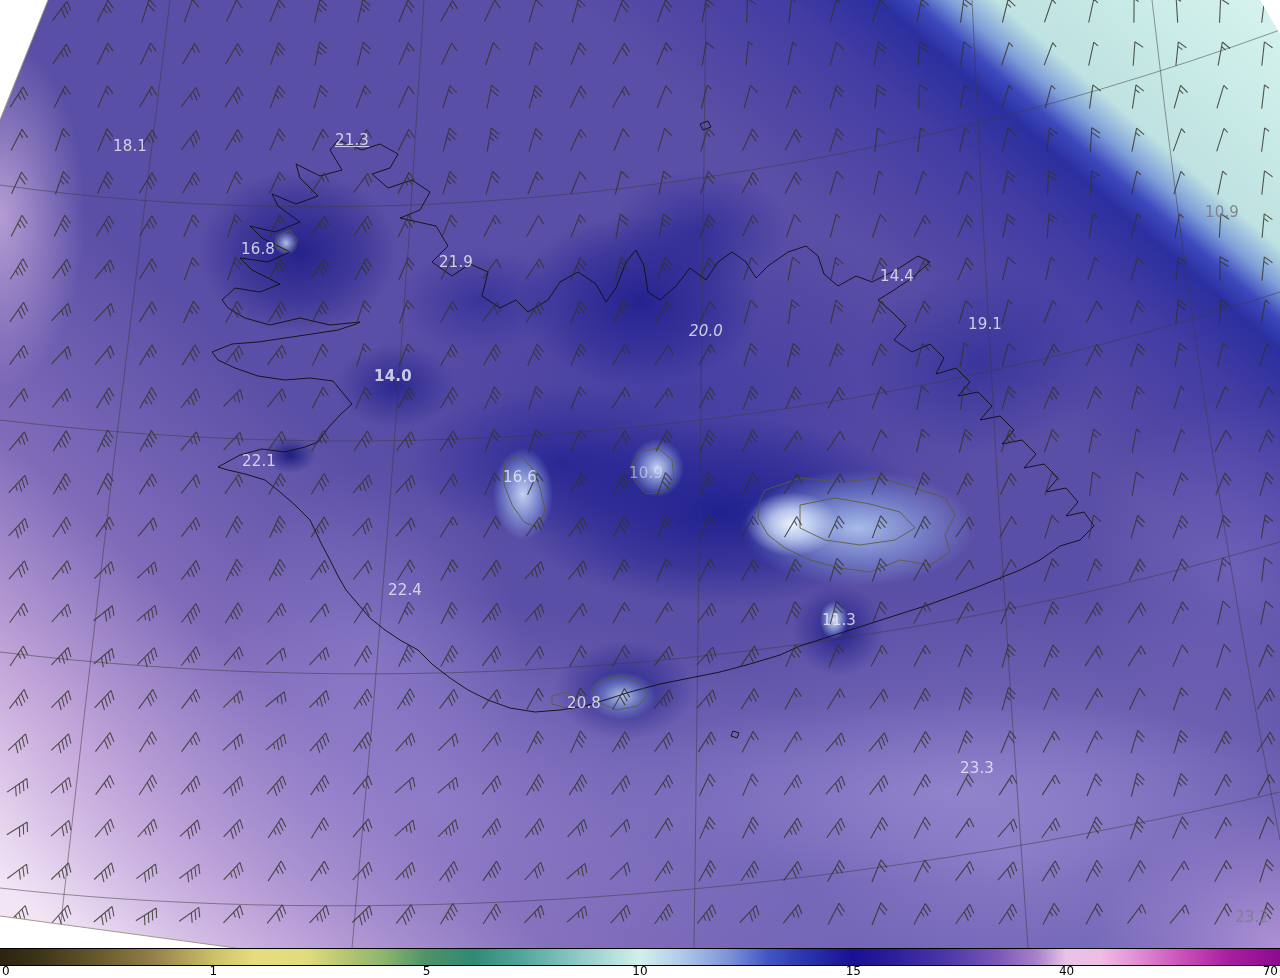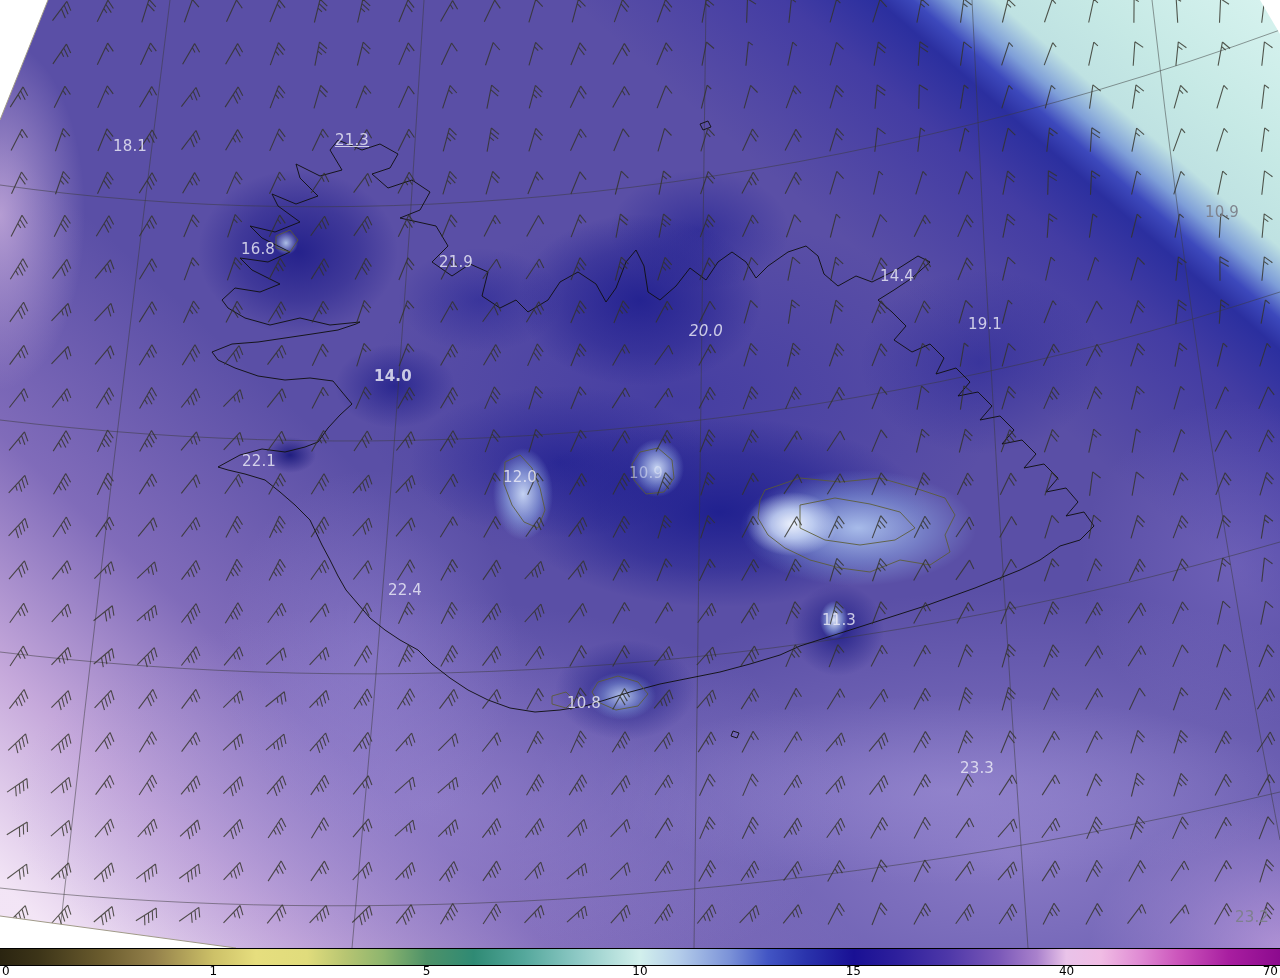--- a/index.html
+++ b/index.html
@@ -786,25 +786,25 @@
       <span class="vlabel light" style="left: 130px; top: 146px;">18.1</span>
       <span class="vlabel light" style="left: 352px; top: 140px; text-decoration: underline;">21.3</span>
       <span class="vlabel light" style="left: 258px; top: 249px;">16.8</span>
       <span class="vlabel light" style="left: 456px; top: 262px;">21.9</span>
       <span class="vlabel light" style="left: 891px; top: 276px; margin-left: 6px;">14.4</span>
       <span class="vlabel light" style="left: 985px; top: 300px; margin-top: 24px;">19.1</span>
       <span class="vlabel light" style="left: 706px; top: 331px; font-style: italic;">20.0</span>
       <span class="vlabel dim" style="left: 1222px; top: 212px;">10.9</span>
       <span class="vlabel light" style="left: 393px; top: 376px; font-weight: bold;">14.0</span>
       <span class="vlabel light" style="left: 259px; top: 461px;">22.1</span>
-      <span class="vlabel light" style="left: 520px; top: 477px;">12.0</span>
+      <span class="vlabel light" style="left: 520px; top: 477px;">16.6</span>
       <span class="vlabel faint" style="left: 646px; top: 473px;">10.9</span>
       <span class="vlabel light" style="left: 405px; top: 590px;">22.4</span>
       <span class="vlabel light" style="left: 839px; top: 620px;">11.3</span>
-      <span class="vlabel light" style="left: 584px; top: 703px;">10.8</span>
+      <span class="vlabel light" style="left: 584px; top: 703px;">20.8</span>
       <span class="vlabel light" style="left: 977px; top: 768px;">23.3</span>
       <span class="vlabel dim" style="left: 1252px; top: 917px;">23.2</span>
     </div>
 
 
   <div class="colorbar" id="colorbar" style="background-image: linear-gradient(to right, rgb(42, 36, 16) 0%, rgb(60, 52, 24) 3%, rgb(107, 92, 46) 8%, rgb(147, 128, 74) 12%, rgb(205, 193, 104) 16.7%, rgb(230, 222, 126) 20%, rgb(224, 220, 124) 24%, rgb(183, 197, 114) 27%, rgb(141, 181, 110) 30%, rgb(78, 146, 104) 33.3%, rgb(47, 138, 116) 37%, rgb(85, 168, 156) 41%, rgb(140, 200, 196) 45%, rgb(210, 240, 236) 50%, rgb(180, 205, 234) 53%, rgb(123, 146, 216) 57%, rgb(66, 85, 196) 60%, rgb(42, 51, 172) 63%, rgb(25, 16, 148) 66.7%, rgb(45, 31, 156) 70%, rgb(77, 55, 168) 74%, rgb(122, 88, 184) 78%, rgb(169, 129, 204) 81%, rgb(233, 195, 233) 83.3%, rgb(240, 188, 228) 86%, rgb(224, 140, 212) 89%, rgb(204, 86, 188) 92%, rgb(168, 30, 160) 96%, rgb(140, 10, 142) 100%);"></div>
   <div class="cbticks" id="cbticks">
       <span class="cbtick first" style="left: 2px;">0</span>
       <span class="cbtick" style="left: 16.67%;">1</span>
       <span class="cbtick" style="left: 33.33%;">5</span>

